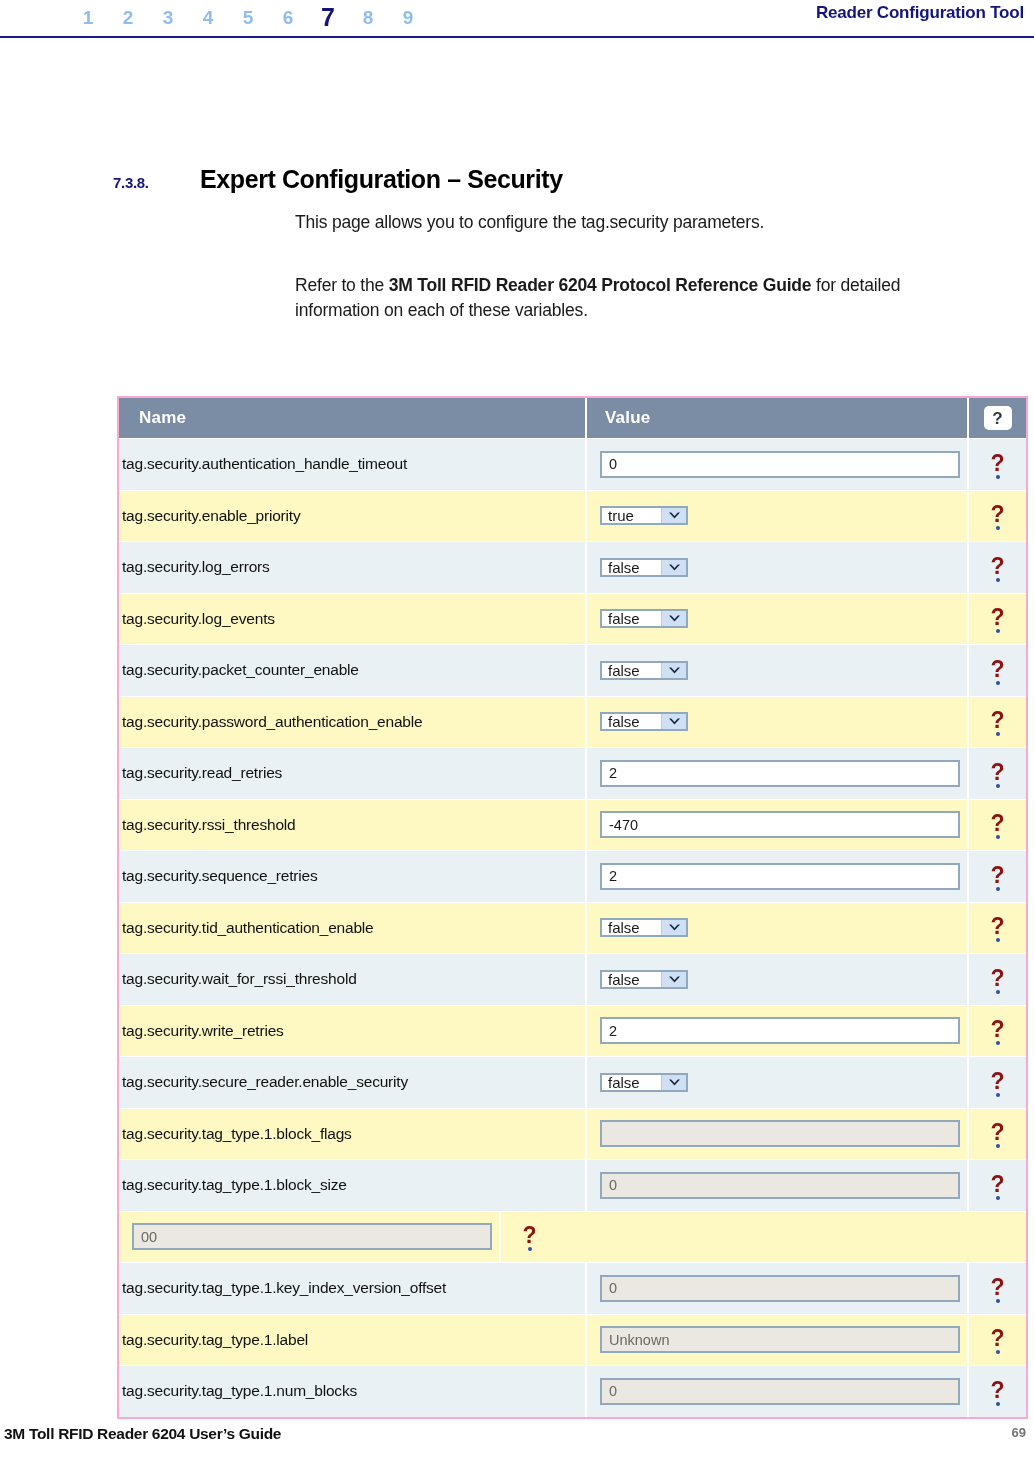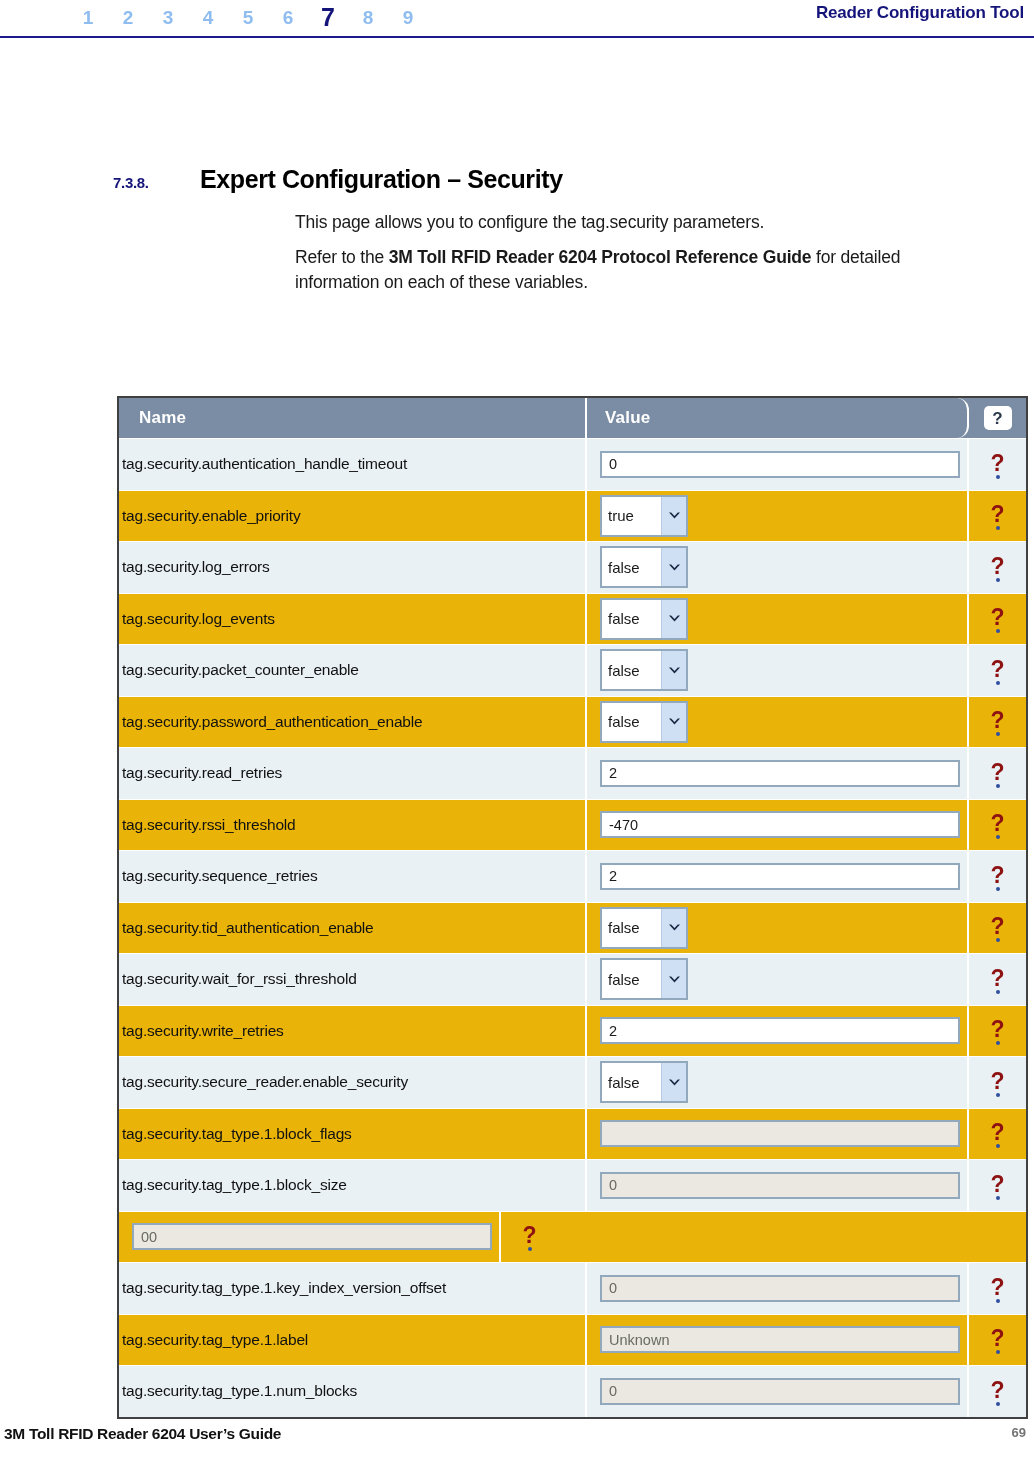--- a/index.html
+++ b/index.html
@@ -95,30 +95,30 @@
     left: 295px;
     top: 210px;
     width: 690px;
   }
   .para {
     font-size: 17.5px;
     line-height: 25px;
     color: #1a1a1a;
     letter-spacing: -0.2px;
   }
-  .para.second { margin-top: 10px; }
+  .para.second { margin-top: 38px; }
   .para b { font-weight: bold; }
 
   
   .config-table {
     position: absolute;
     left: 117px;
     top: 396px;
     width: 911px;
-    border: 2px solid #404040;
+    border: 2px solid #f9a8d4;
     box-sizing: border-box;
     background: #ffffff;
   }
   .trow {
     display: flex;
     width: 100%;
     box-sizing: border-box;
   }
   .thead {
     background: #7b8da4;
@@ -126,41 +126,41 @@
   }
   .thead .cell {
     color: #ffffff;
     font-weight: bold;
     font-size: 17px;
     letter-spacing: 0.2px;
     display: flex;
     align-items: center;
   }
   .thead .c-name { padding-left: 20px; }
-  .thead .c-value { padding-left: 18px; border-radius: 12px; }
+  .thead .c-value { padding-left: 18px; }
   .thead .c-help {
     justify-content: center;
   }
   .help-box {
     width: 28px;
     height: 24px;
     background: #ffffff;
     border-radius: 5px;
     color: #2a3a4a;
     font-weight: bold;
     font-size: 17px;
     display: flex;
     align-items: center;
     justify-content: center;
     line-height: 1;
   }
 
   .drow {
     height: 51.5px;
-    background: #eab308;
+    background: #fef9c3;
     border-top: 1px solid #ffffff;
   }
   .drow:nth-child(odd of .drow) { background: #e9f1f5; }
 
   .cell { box-sizing: border-box; }
   .c-name {
     width: 468px;
     border-right: 2px solid #ffffff;
     display: flex;
     align-items: center;
@@ -216,21 +216,21 @@
     font-size: 14.5px;
     color: #1a1a1a;
     font-family: "Liberation Sans", sans-serif;
   }
   .txt.disabled {
     background: #eae8e0;
     color: #6a6a62;
   }
   .sel {
     width: 88px;
-    height: 42px;
+    height: 19px;
     background: #ffffff;
     border: 2px solid #92a8bd;
     box-sizing: border-box;
     display: flex;
     align-items: stretch;
     position: relative;
     justify-content: center;
   }
   .sel-label {
     flex: 1;

